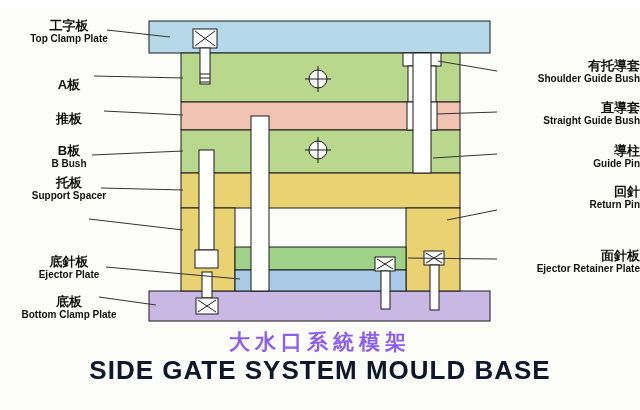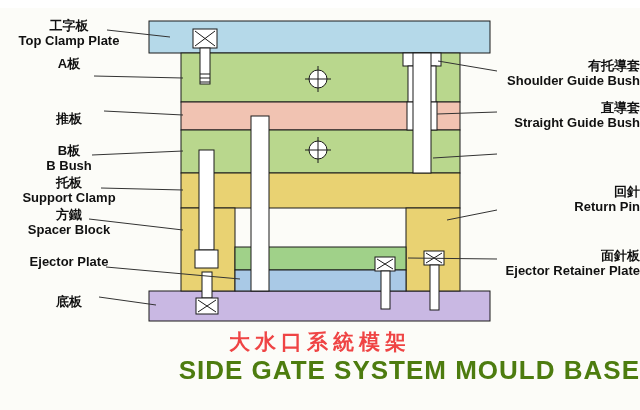--- a/index.html
+++ b/index.html
@@ -9,32 +9,32 @@
     position: relative;
     width: 640px;
     height: 410px;
     background: #fcfcf8;
     overflow: hidden;
     margin-top: 8px;
   }
   .diagram { position: absolute; top: 0; left: 0; }
   .label { position: absolute; font-weight: bold; color: #111; line-height: 1.18; }
   .label .cn { font-size: 13px; }
-  .label .en { font-size: 13px; white-space: nowrap; }
+  .label .en { font-size: 10px; white-space: nowrap; }
   .label.left  { left: 0; width: 138px; text-align: center; }
   .label.right { left: 500px; width: 140px; text-align: right; }
   .title-cn {
     position: absolute; top: 320px; left: 0; width: 100%;
     text-align: center; font-size: 21px; font-weight: bold;
-    letter-spacing: 5px; color: #ef4444;
+    letter-spacing: 5px; color: #8b5cf6;
   }
   .title-en {
     position: absolute; top: 347px; left: 0; width: 100%;
-    text-align: right; font-size: 26px; font-weight: bold;
-    letter-spacing: 1px; color: #4d7c0f;
+    text-align: center; font-size: 26px; font-weight: bold;
+    letter-spacing: 1px; color: #0f172a;
   }
 </style>
 </head>
 <body>
 
 <div class="canvas">
 
   <svg class="diagram" width="640" height="410" viewBox="0 0 640 410">
 
     <g stroke="#1a1a1a" stroke-width="1">
@@ -107,52 +107,54 @@
       <line x1="497" y1="146" x2="433" y2="150"></line>
       <line x1="497" y1="202" x2="447" y2="212"></line>
       <line x1="497" y1="251" x2="408" y2="250"></line>
     </g>
   </svg>
 
   <div class="label left" style="top:10px">
     <div class="cn">工字板</div>
     <div class="en">Top Clamp Plate</div>
   </div>
-  <div class="label left" style="top:48px">
+  <div class="label left" style="top:69px">
     <div class="cn">A板</div>
   </div>
   <div class="label left" style="top:103px">
     <div class="cn">推板</div>
   </div>
   <div class="label left" style="top:135px">
     <div class="cn">B板</div>
     <div class="en">B Bush</div>
   </div>
   <div class="label left" style="top:167px">
     <div class="cn">托板</div>
-    <div class="en">Support Clamp</div>
-  </div>
-  <div class="label left" style="top:199px">
-    <div class="cn">方鐵</div>
-    <div class="en">Spacer Block</div>
+    <div class="en">Support Spacer</div>
   </div>
   <div class="label left" style="top:246px">
+    <div class="cn">底針板</div>
     <div class="en">Ejector Plate</div>
   </div>
   <div class="label left" style="top:286px">
     <div class="cn">底板</div>
+    <div class="en">Bottom Clamp Plate</div>
   </div>
 
   <div class="label right" style="top:50px">
     <div class="cn">有托導套</div>
     <div class="en">Shoulder Guide Bush</div>
   </div>
   <div class="label right" style="top:92px">
     <div class="cn">直導套</div>
     <div class="en">Straight Guide Bush</div>
+  </div>
+  <div class="label right" style="top:135px">
+    <div class="cn">導柱</div>
+    <div class="en">Guide Pin</div>
   </div>
   <div class="label right" style="top:176px">
     <div class="cn">回針</div>
     <div class="en">Return Pin</div>
   </div>
   <div class="label right" style="top:240px">
     <div class="cn">面針板</div>
     <div class="en">Ejector Retainer Plate</div>
   </div>
 

